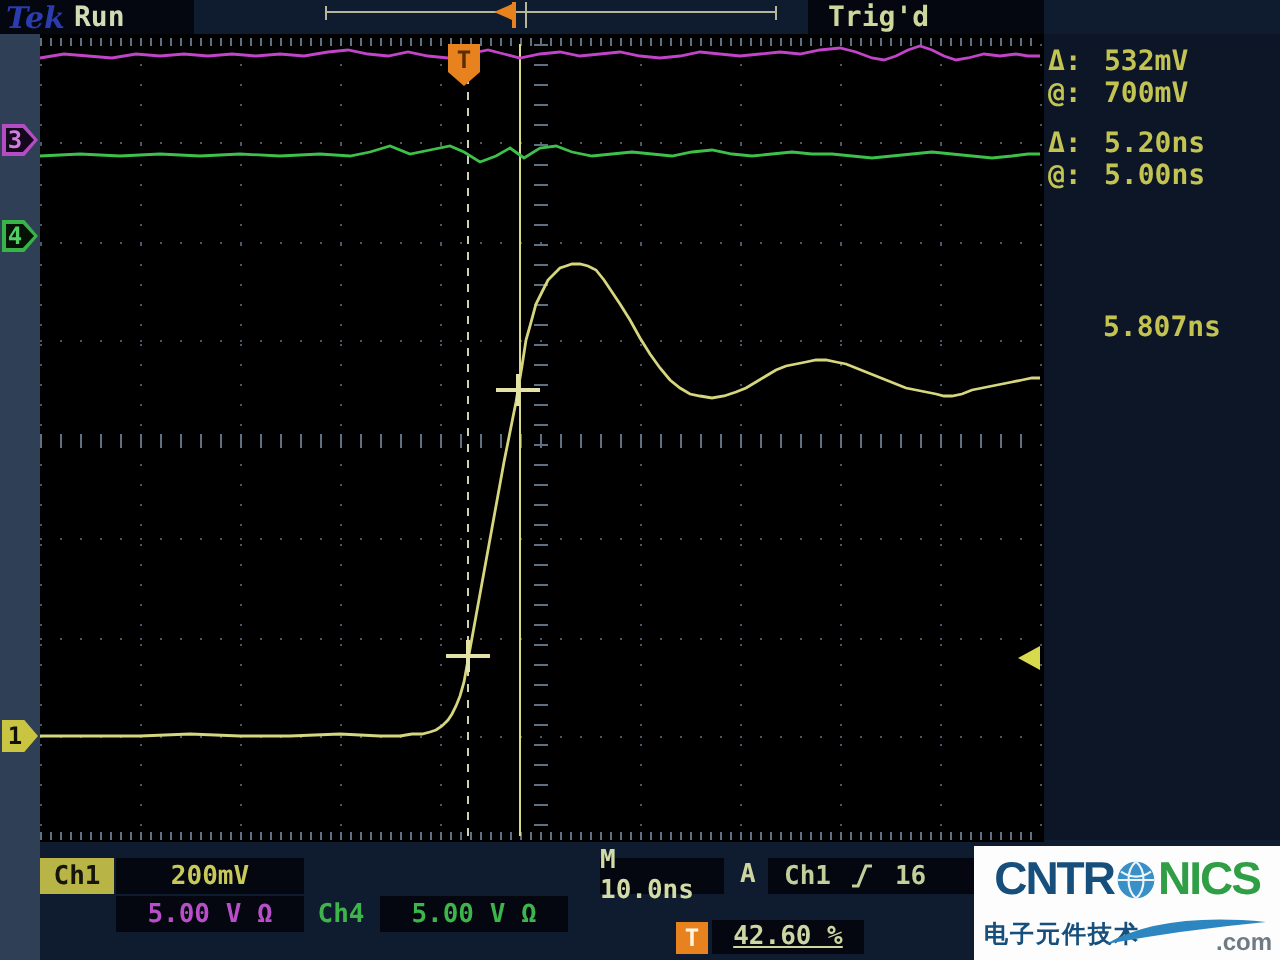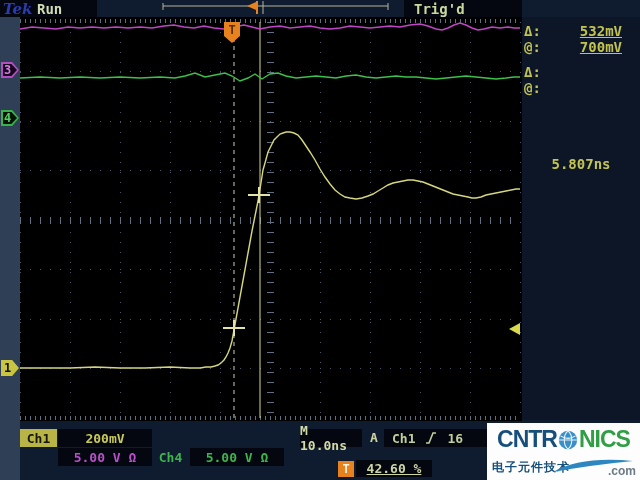--- a/index.html
+++ b/index.html
@@ -38,21 +38,21 @@
   .marker{position:absolute;left:1px;width:18px;height:16px;}
   .marker .outer{position:absolute;inset:0;clip-path:polygon(0 0,62% 0,100% 50%,62% 100%,0 100%);}
   .marker .inner{position:absolute;inset:2px;clip-path:polygon(0 0,60% 0,100% 50%,60% 100%,0 100%);}
   .marker .num{position:absolute;left:0;top:1px;width:13px;text-align:center;font:bold 12px "DejaVu Sans Mono",monospace;}
   #marker-ch3{top:62px;} #marker-ch3 .outer{background:#b44cc4;} #marker-ch3 .inner{background:#15081c;} #marker-ch3 .num{color:#cf7ddf;}
   #marker-ch4{top:110px;} #marker-ch4 .outer{background:#37b347;} #marker-ch4 .inner{background:#061206;} #marker-ch4 .num{color:#52cf62;}
   #marker-ch1{top:360px;} #marker-ch1 .outer{background:#c9c542;} #marker-ch1 .inner{background:#c9c542;} #marker-ch1 .num{color:#10100a;}
   
   .rv-row{position:absolute;left:524px;width:112px;display:flex;font:bold 14px "DejaVu Sans Mono",monospace;color:#c3c352;}
   .rv-row .lab{width:28px;}
-  .rv-row .val{flex:1;text-align:right;padding-right:14px;text-decoration:underline;}
+  .rv-row .val{flex:1;text-align:left;padding-right:14px;}
   #meas-title{position:absolute;left:522px;top:139px;width:118px;text-align:center;font:bold 14px "DejaVu Sans Mono",monospace;color:#c3c352;}
   #meas-value{position:absolute;left:522px;top:156px;width:118px;text-align:center;font:bold 14px "DejaVu Sans Mono",monospace;color:#c3c352;}
   
   .bbadge{position:absolute;height:18px;background:#04070f;display:flex;align-items:center;justify-content:center;
     font:bold 13px "DejaVu Sans Mono",monospace;}
   #ch1-badge{left:20px;top:429px;width:37px;background:#b8b446;color:#15150a;}
   #ch1-scale{left:58px;top:429px;width:94px;color:#c9c95a;}
   #ch3-label{position:absolute;left:20px;top:448px;width:37px;height:18px;display:flex;align-items:center;justify-content:center;font:bold 13px "DejaVu Sans Mono",monospace;color:#b84fc8;margin-top:44px;}
   #ch3-scale{left:58px;top:448px;width:94px;color:#b84fc8;}
   #ch4-label{position:absolute;left:152px;top:448px;width:37px;height:18px;display:flex;align-items:center;justify-content:center;font:bold 13px "DejaVu Sans Mono",monospace;color:#3db54a;}
@@ -162,23 +162,25 @@
   <div class="rv-row" style="top:23px">
     <span class="lab">Δ:</span>
     <span class="val">532mV</span>
   </div>
   <div class="rv-row" style="top:39px">
     <span class="lab">@:</span>
     <span class="val">700mV</span>
   </div>
   <div class="rv-row" style="top:64px">
     <span class="lab">Δ:</span>
+    <span class="val">5.20ns</span>
   </div>
   <div class="rv-row" style="top:80px">
     <span class="lab">@:</span>
+    <span class="val">5.00ns</span>
   </div>
   <div id="meas-value">5.807ns</div>
 
   <div class="bbadge" id="ch1-badge">Ch1</div>
   <div class="bbadge" id="ch1-scale">200mV</div>
   <div id="ch3-label">Ch3</div>
   <div class="bbadge" id="ch3-scale">5.00 V Ω</div>
   <div id="ch4-label">Ch4</div>
   <div class="bbadge" id="ch4-scale">5.00 V Ω</div>
   <div class="bbadge" id="timebase-badge">M 10.0ns</div>

